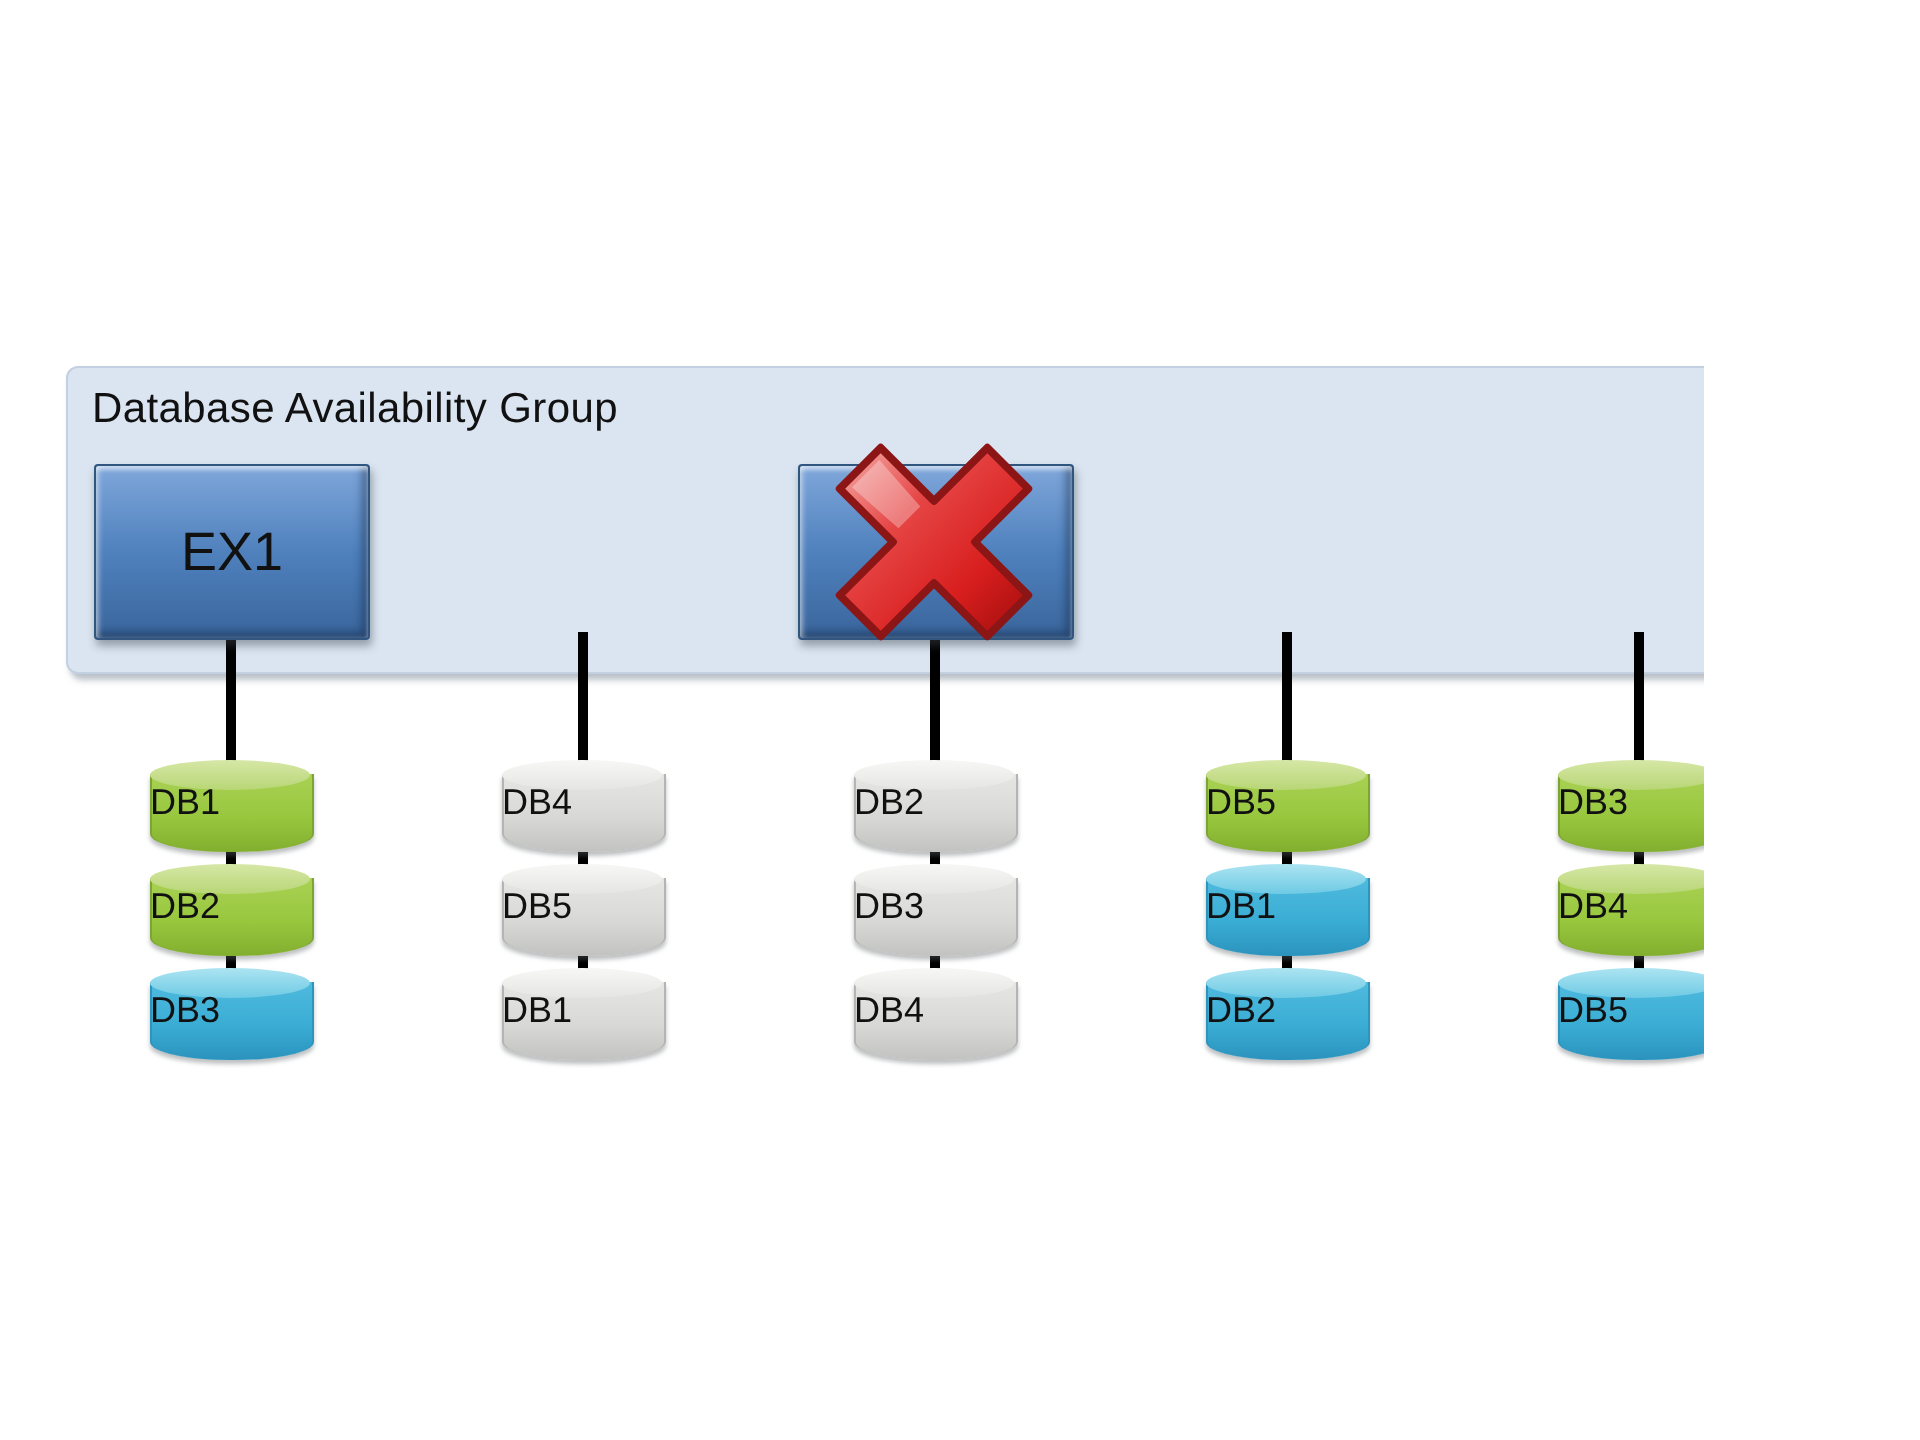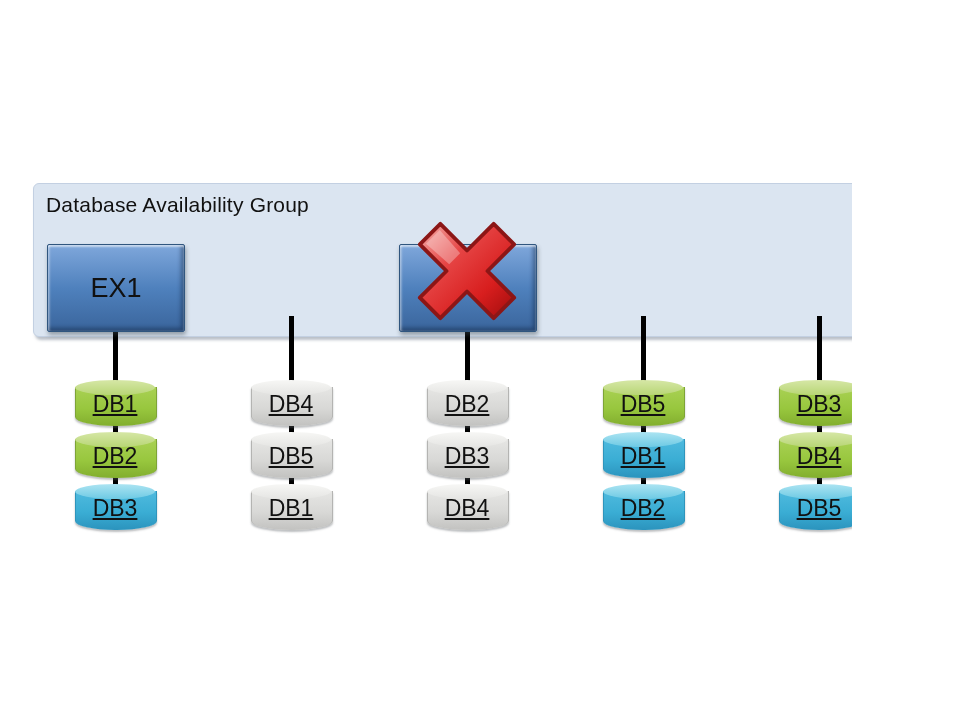--- a/index.html
+++ b/index.html
@@ -42,21 +42,21 @@
     z-index: 1;
   }
   .col-0 { left: 47px; }
   .col-1 { left: 223px; }
   .col-2 { left: 399px; }
   .col-3 { left: 575px; }
   .col-4 { left: 751px; }
 
   .server-box {
     position: absolute;
-    left: 0; top: 12px;
+    left: 0; top: 0;
     width: 136px; height: 86px;
     display: flex; align-items: center; justify-content: center;
     border-radius: 2px;
     z-index: 2;
     font-size: 27px;
   }
   .server-box[data-variant="blue"] {
     background: linear-gradient(180deg, #7fa7db 0%, var(--server_blue, #4f81bd) 50%, #3a659c 100%);
     border: 1px solid #30567f;
     box-shadow:
@@ -117,25 +117,23 @@
   .cyl-top {
     position: absolute;
     left: 0; top: 0;
     width: 80px; height: 15px;
     border-radius: 50%;
   }
   .cyl-label {
     position: absolute;
     left: 0; top: 11px;
     width: 100%;
-    text-align: center;
-    font-size: 23px;
+    font-size: 18px;
     color: var(--text, #111111);
     z-index: 3;
-    text-decoration: underline;
   }
   .cyl[data-variant="green"] .cyl-body {
     background: linear-gradient(180deg, #a9d154 0%, var(--db_green, #98c73e) 55%, #82ae2e 100%);
     border-left: 1px solid #7ea437; border-right: 1px solid #7ea437;
   }
   .cyl[data-variant="green"] .cyl-top {
     background: linear-gradient(180deg, #d6e7a6 0%, #b8d676 100%);
   }
   .cyl[data-variant="blue"] .cyl-body {
     background: linear-gradient(180deg, #4fbade 0%, var(--db_blue, #3aadd4) 55%, #2b93bd 100%);

